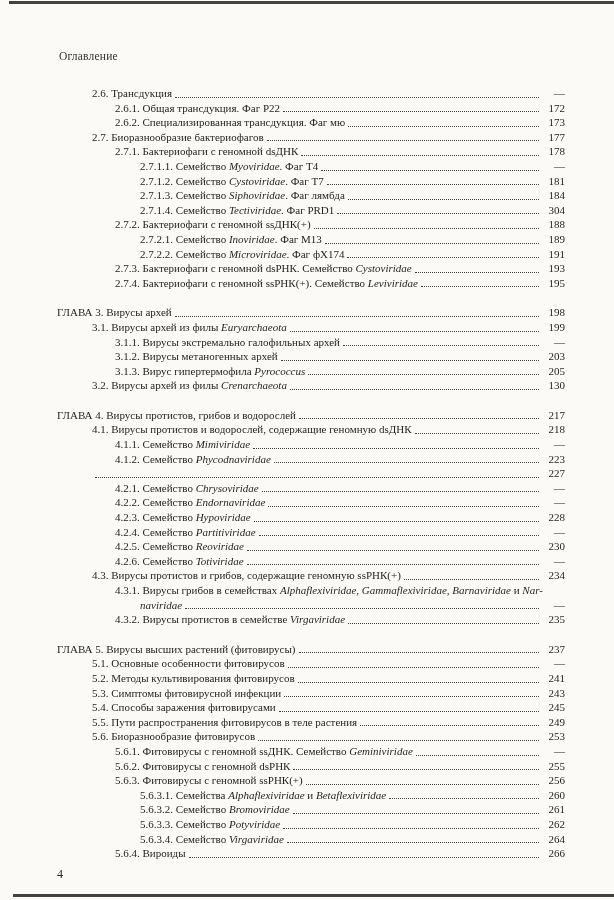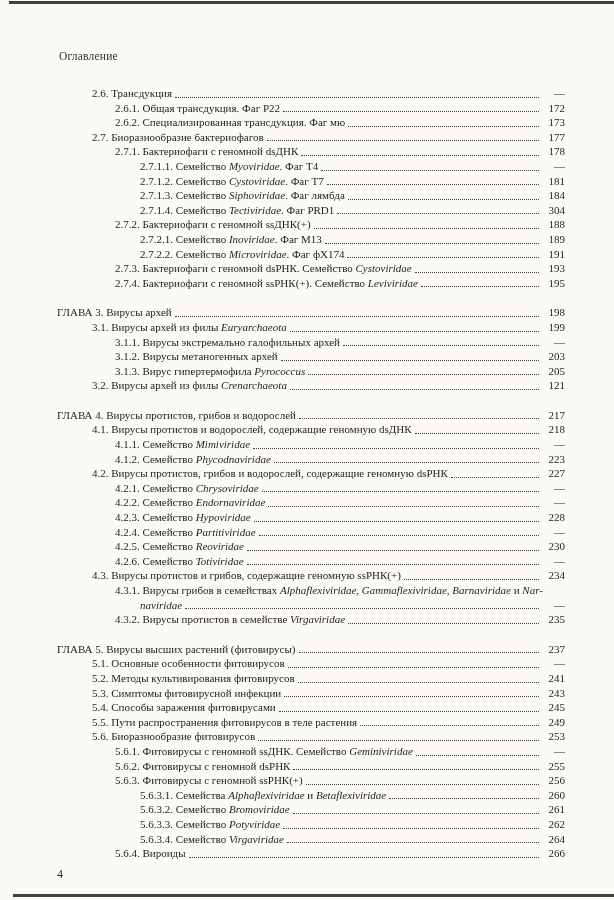--- a/index.html
+++ b/index.html
@@ -152,21 +152,21 @@
         <span class="pg">203</span>
       </div>
       <div class="row lvl2">
         <span class="text"><span>3.1.3. Вирус гипертермофила </span><span class="it">Pyrococcus</span></span>
         <span class="leader"></span>
         <span class="pg">205</span>
       </div>
       <div class="row lvl1">
         <span class="text"><span>3.2. Вирусы архей из филы </span><span class="it">Crenarchaeota</span></span>
         <span class="leader"></span>
-        <span class="pg">121</span>
+        <span class="pg">130</span>
       </div>
     </div>
     <div class="section">
       <div class="row lvl0 bold">
         <span class="text"><span>ГЛАВА 4. Вирусы протистов, грибов и водорослей</span></span>
         <span class="leader"></span>
         <span class="pg">217</span>
       </div>
       <div class="row lvl1">
         <span class="text"><span>4.1. Вирусы протистов и водорослей, содержащие геномную dsДНК</span></span>
@@ -177,21 +177,20 @@
         <span class="text"><span>4.1.1. Семейство </span><span class="it">Mimiviridae</span></span>
         <span class="leader"></span>
         <span class="pg">—</span>
       </div>
       <div class="row lvl2">
         <span class="text"><span>4.1.2. Семейство </span><span class="it">Phycodnaviridae</span></span>
         <span class="leader"></span>
         <span class="pg">223</span>
       </div>
       <div class="row lvl1">
-        <span class="text"><span>4.2. Вирусы протистов, грибов и водорослей, содержащие геномную dsРНК</span></span>
         <span class="leader"></span>
         <span class="pg">227</span>
       </div>
       <div class="row lvl2">
         <span class="text"><span>4.2.1. Семейство </span><span class="it">Chrysoviridae</span></span>
         <span class="leader"></span>
         <span class="pg">—</span>
       </div>
       <div class="row lvl2">
         <span class="text"><span>4.2.2. Семейство </span><span class="it">Endornaviridae</span></span>

